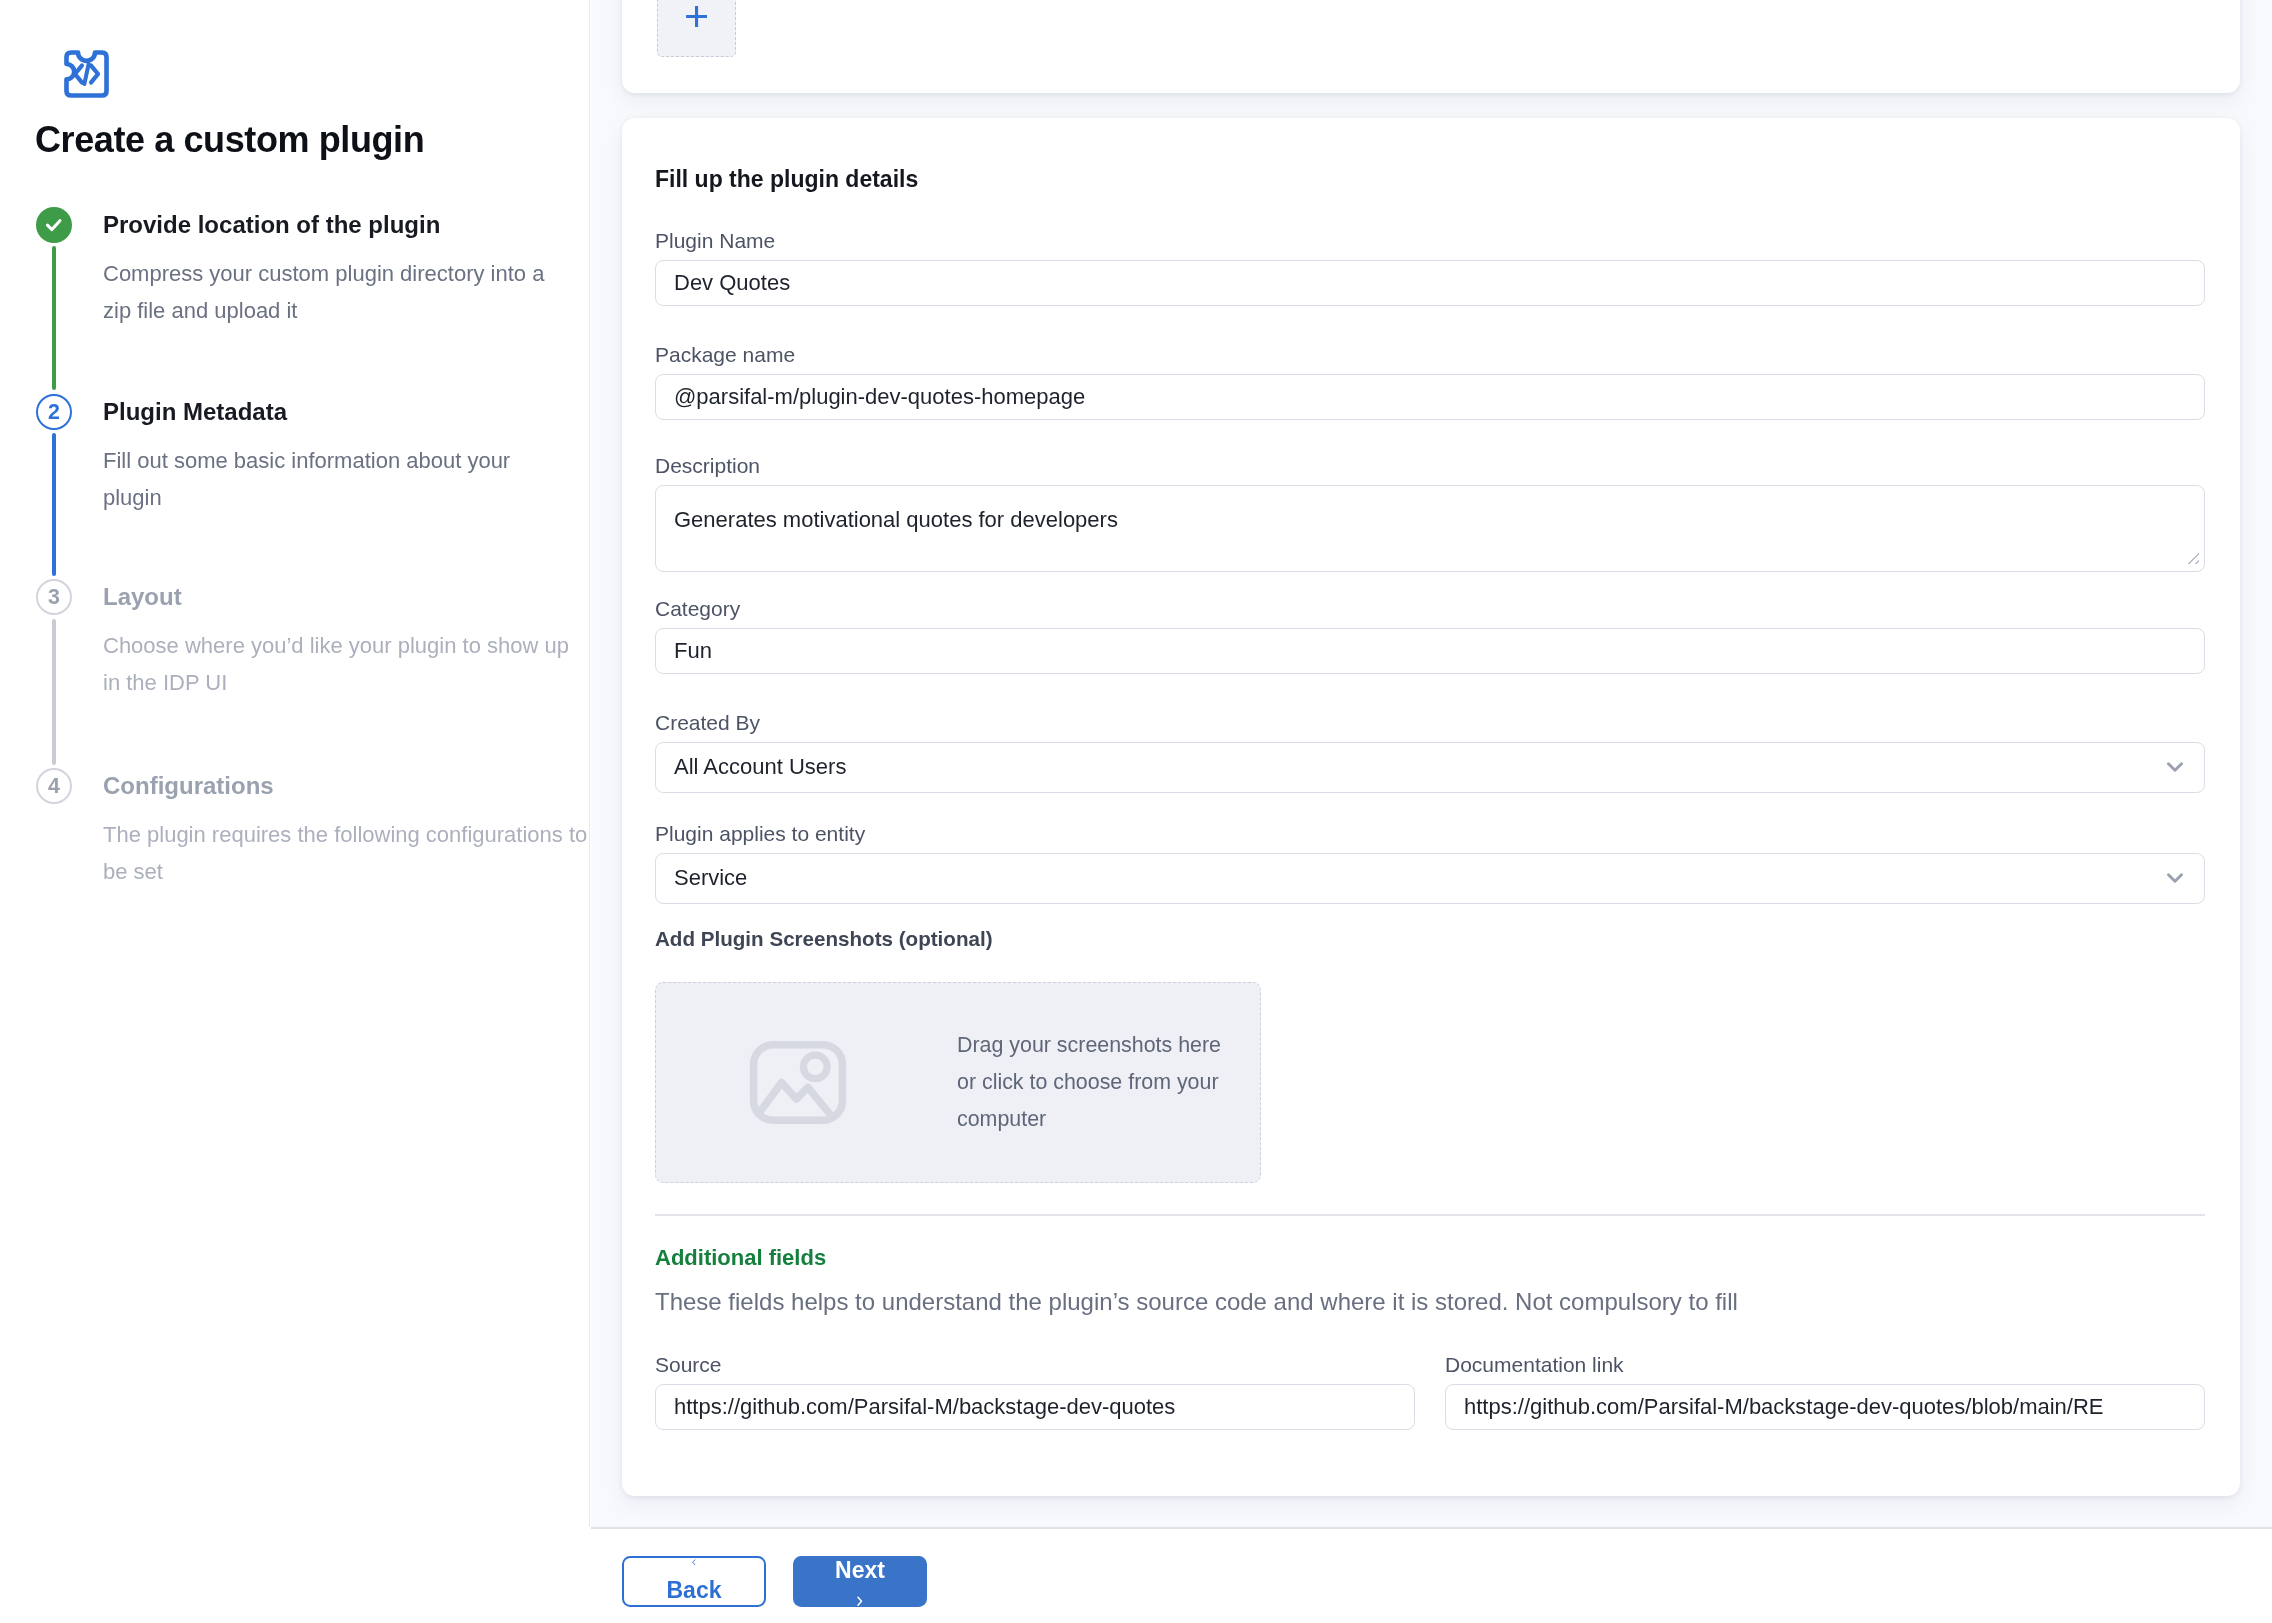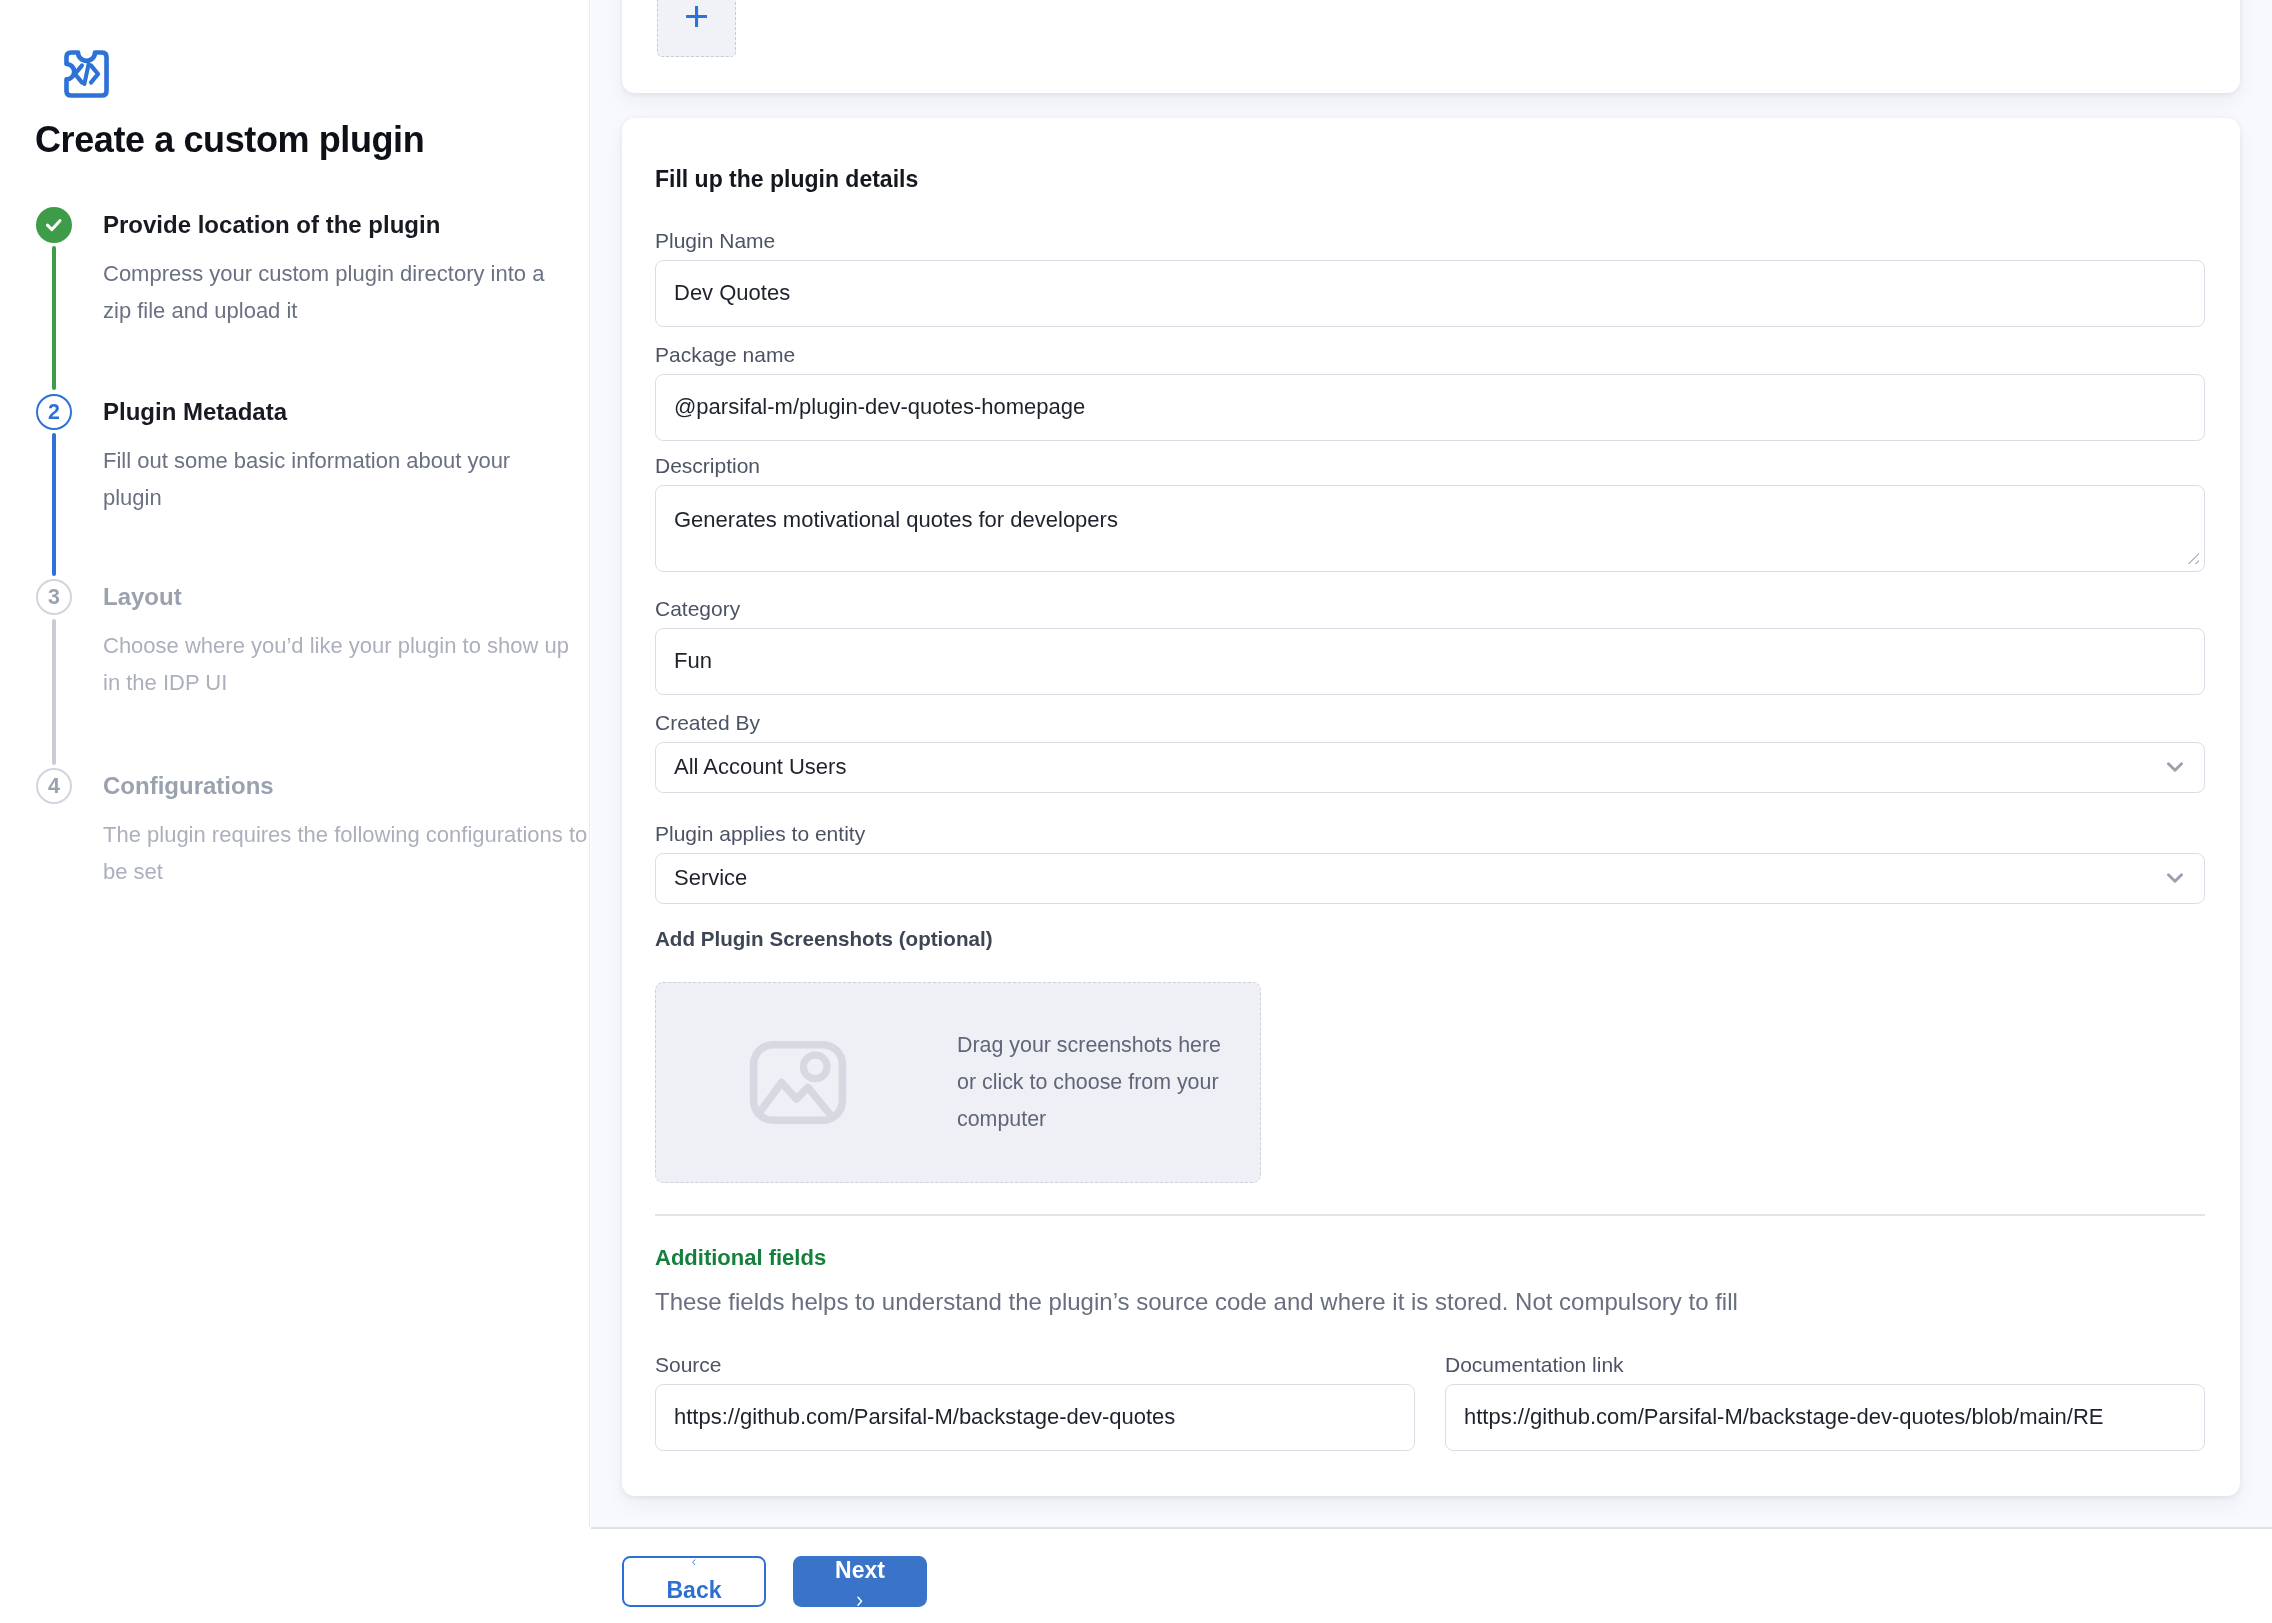--- a/index.html
+++ b/index.html
@@ -61,21 +61,21 @@
   .card-details{left:31px;top:118px;width:1618px;height:1378px;}
   .details-heading{
     position:absolute;left:33px;top:48px;margin:0;
     font-size:23px;font-weight:700;color:#14171e;
   }
   .fgroup{position:absolute;left:33px;right:35px;}
   .g1{top:110px}.g2{top:224px}.g3{top:335px}.g4{top:478px}.g5{top:592px}.g6{top:703px}
   .flabel{display:block;font-size:21px;line-height:25px;color:#4c5365;margin:0 0 6.6px 0;}
   .flabel-strong{position:absolute;left:33px;top:808px;font-size:20.6px;line-height:25px;font-weight:600;color:#3e4554;}
   .finput{
-    display:block;width:100%;box-sizing:border-box;height:67px;
+    display:block;width:100%;box-sizing:border-box;height:46px;
     border:1.6px solid #dadde5;border-radius:8.2px;background:#fff;
     padding:0 18px;font-size:22px;color:#1e222c;font-family:inherit;outline:none;
   }
   textarea.finput{height:87px;padding-top:20px;resize:none;line-height:28px;}
   .select-box{
     position:relative;display:flex;align-items:center;height:51px;box-sizing:border-box;
     border:1.6px solid #dadde5;border-radius:8.2px;background:#fff;
     padding:0 49px 0 18px;font-size:22px;color:#1e222c;cursor:pointer;
   }
   .select-chevron{position:absolute;right:20px;top:50%;transform:translateY(-50%);display:flex;}

